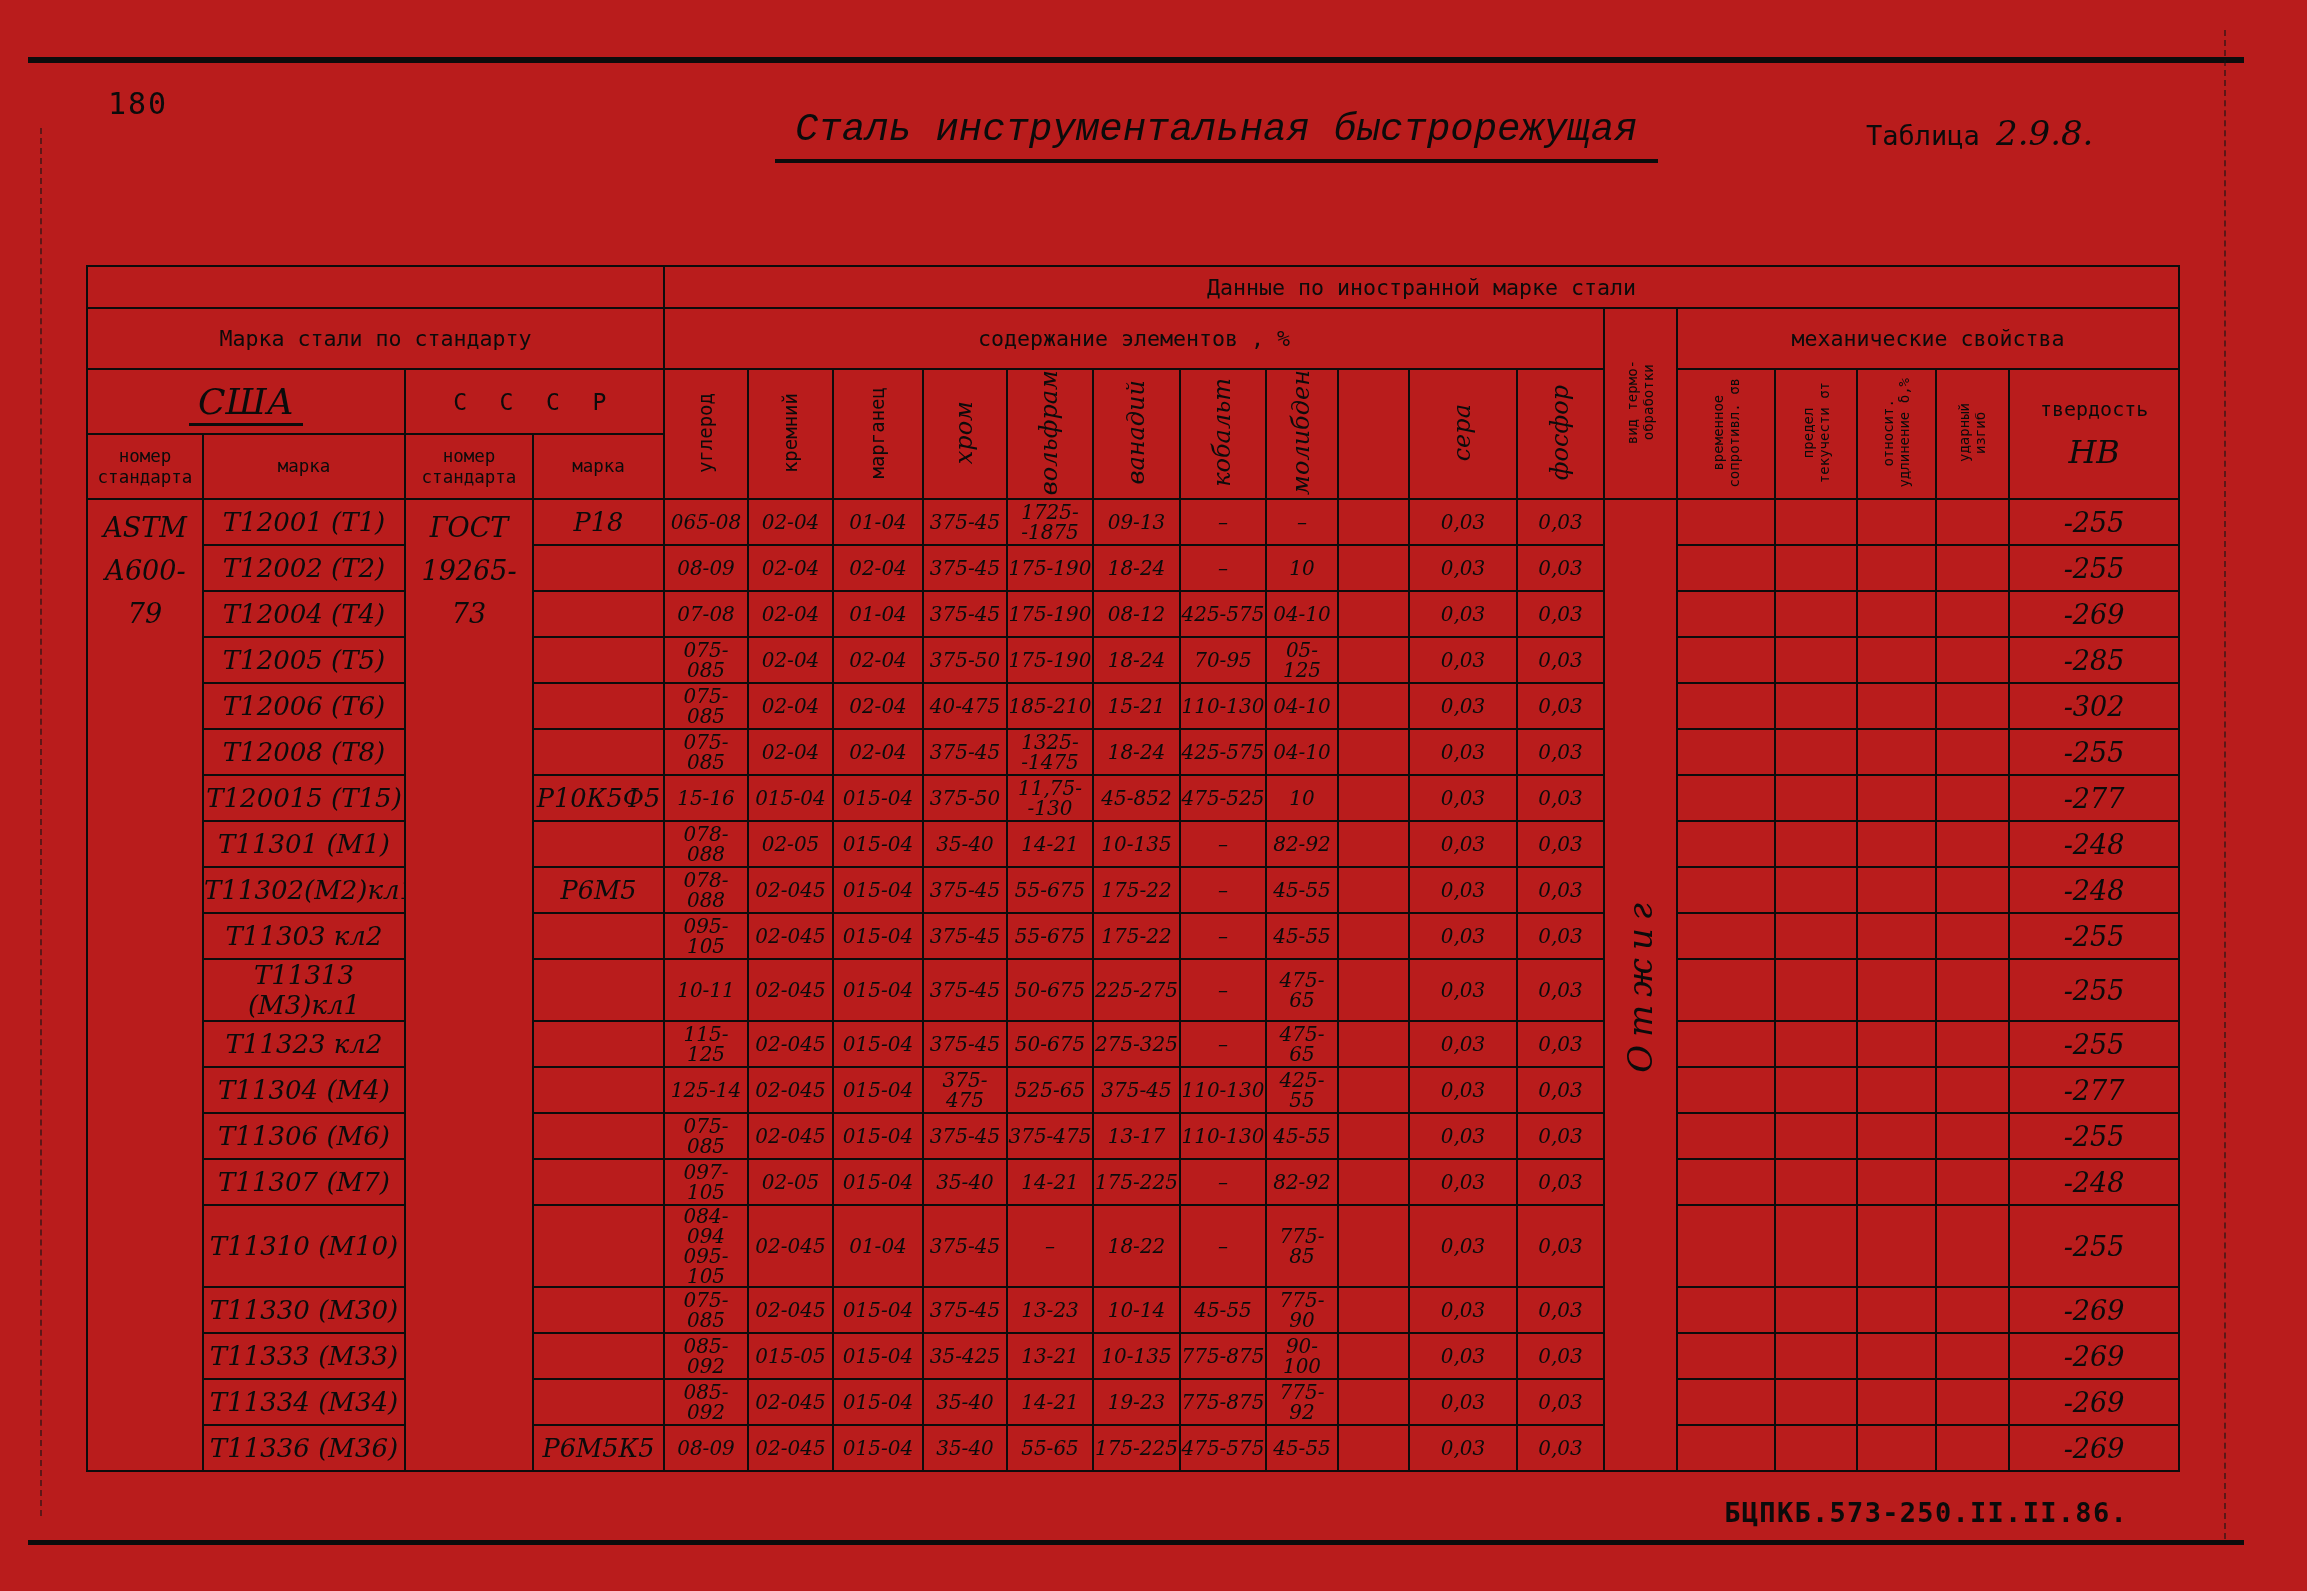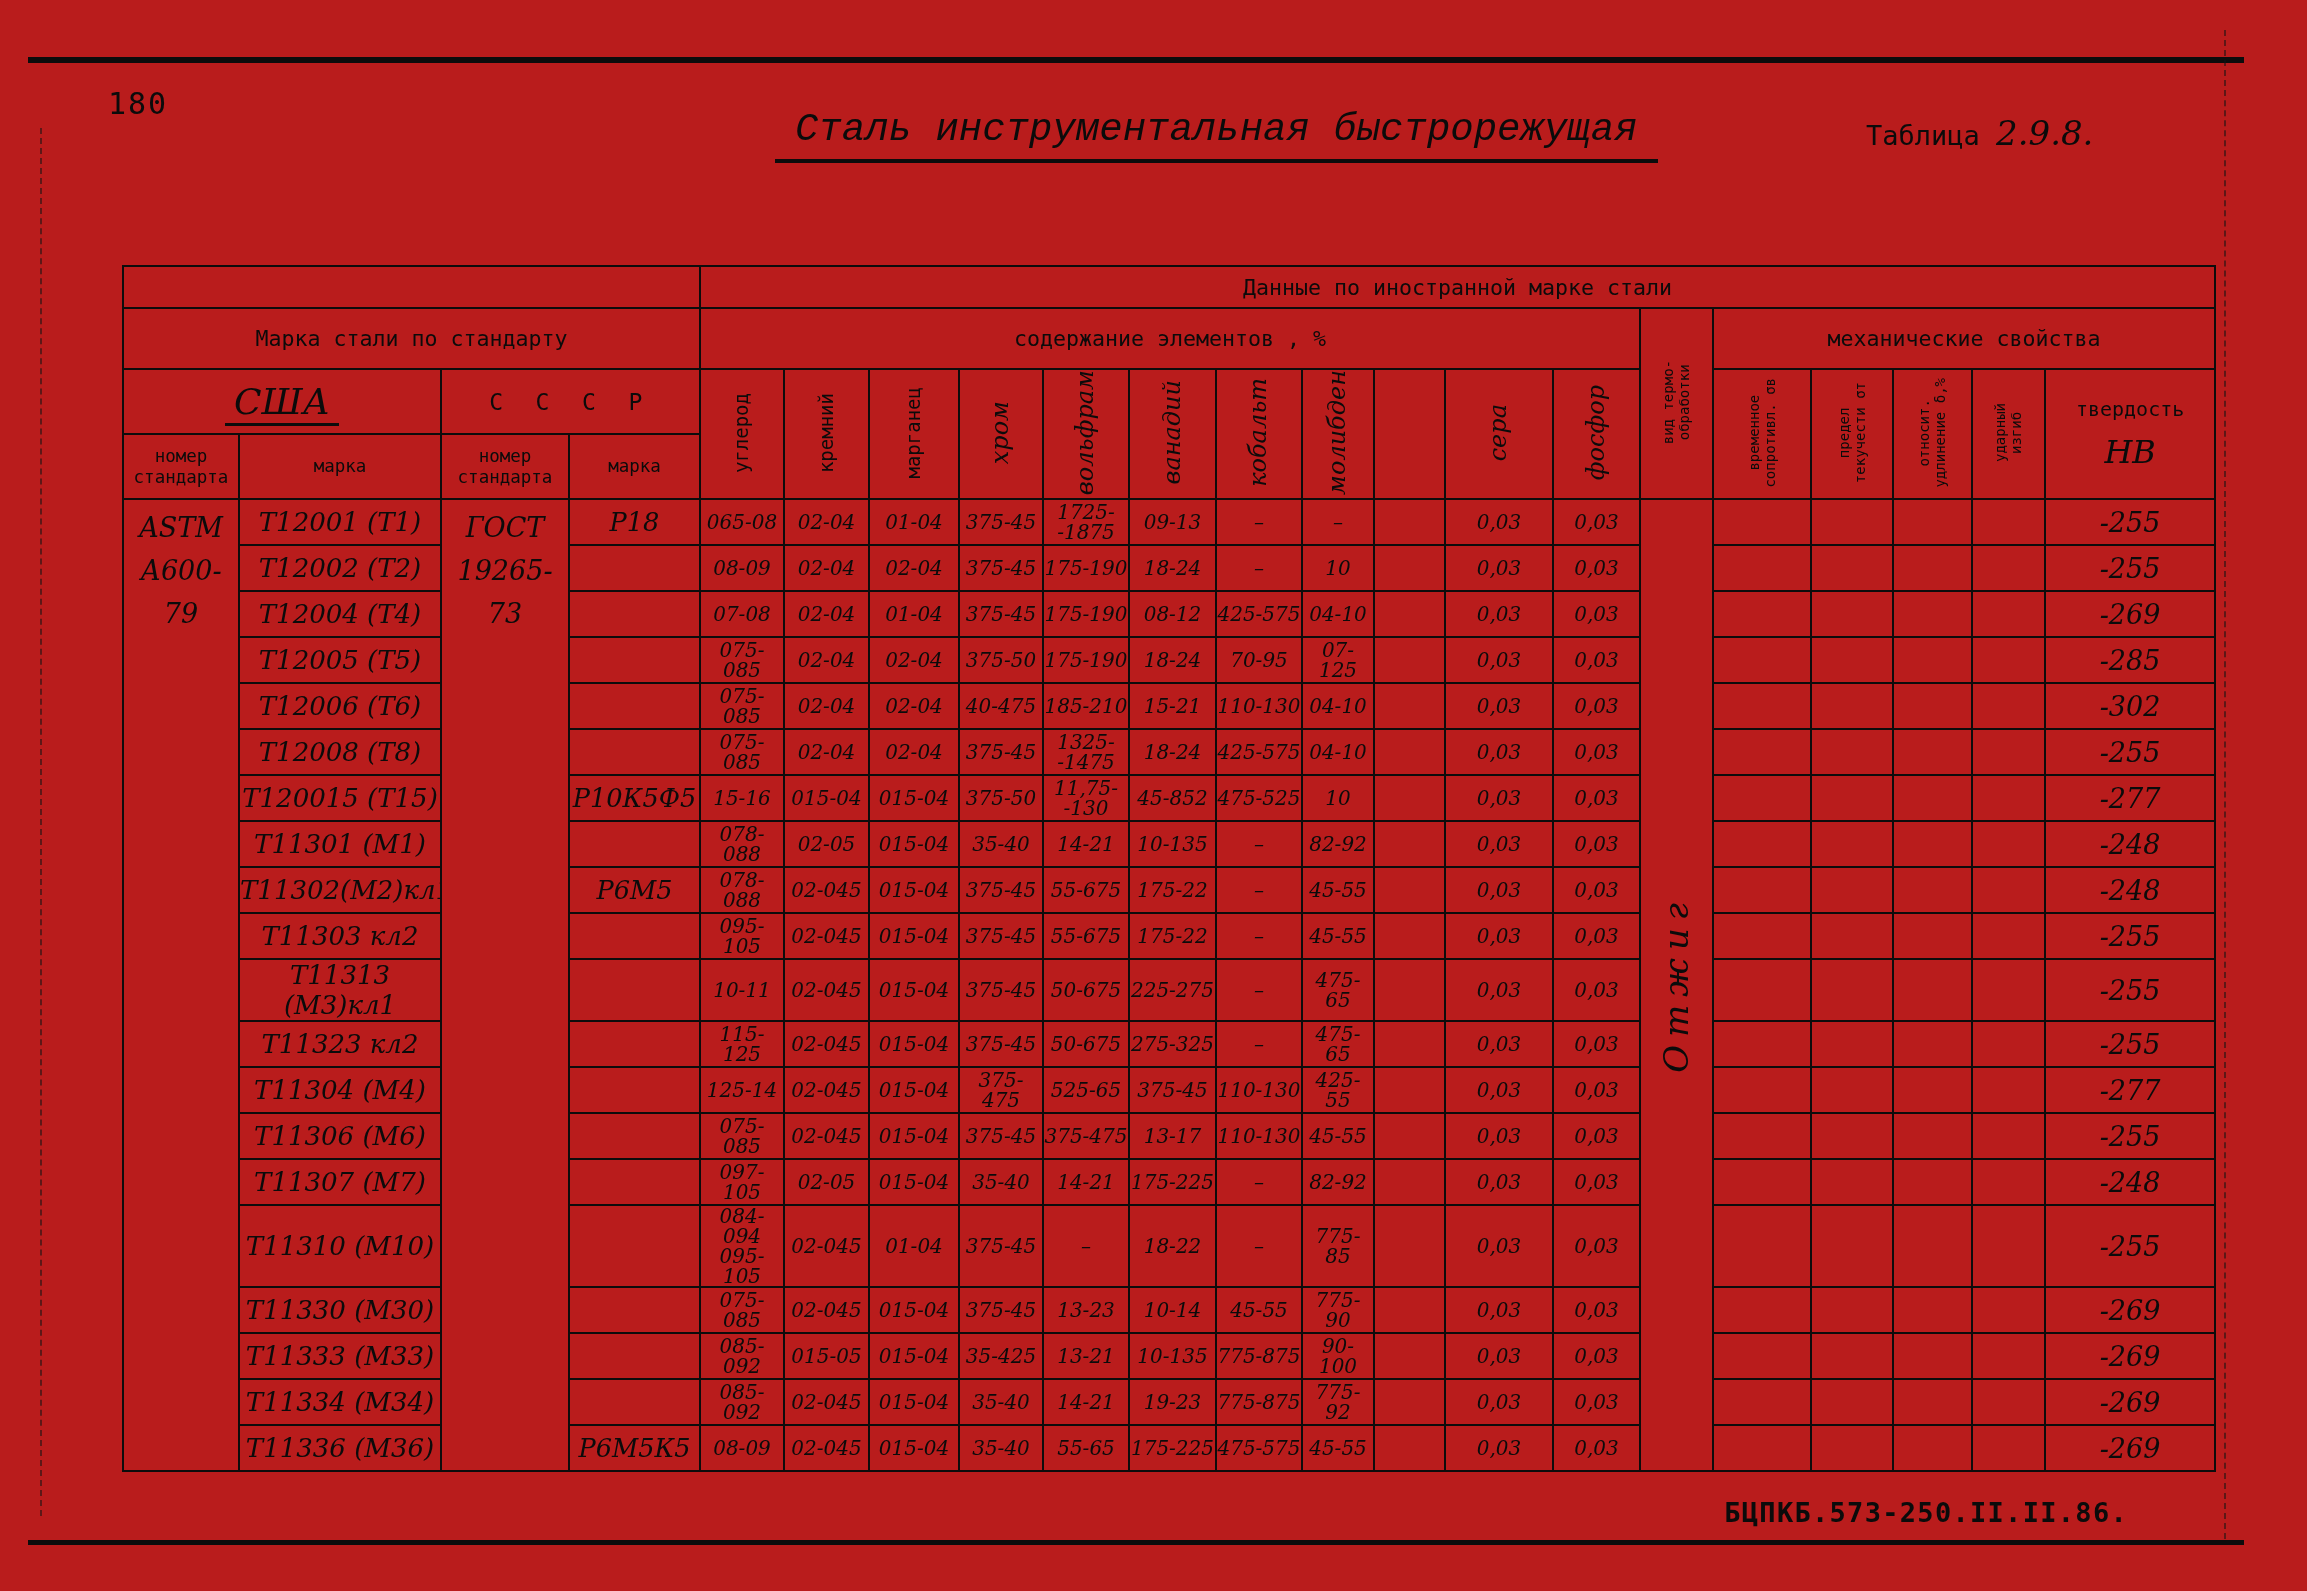--- a/index.html
+++ b/index.html
@@ -11,21 +11,21 @@
   #pageno{position:absolute;left:108px;top:86px;font-size:30px;letter-spacing:2px;}
   #titlewrap{position:absolute;left:775px;top:108px;width:876px;text-align:center;}
   #title{display:inline-block;font-family:Liberation Mono, monospace;font-style:italic;font-size:39px;
          padding:0 20px 6.7px 20px;border-bottom:4.7px solid #0c0c0c;white-space:nowrap;}
   #tablabel{position:absolute;left:1866px;top:113px;font-size:27px;}
   #tablabel .hnum{font-family:"DejaVu Serif",serif;font-style:italic;font-size:34px;}
   #footer{position:absolute;left:1569px;top:1497px;width:559px;text-align:right;
           font-size:27px;font-weight:bold;letter-spacing:1.3px;}
 
   
-  #tbl{position:absolute;left:86px;top:265px;border-collapse:collapse;table-layout:fixed;width:2091px;margin-left:36px;}
+  #tbl{position:absolute;left:86px;top:265px;border-collapse:collapse;table-layout:fixed;width:2091px;}
   #tbl td{border:2px solid #0c0c0c;padding:0;text-align:center;vertical-align:middle;
           white-space:pre-line;overflow:hidden;}
   tr.r1{height:42px}tr.r2{height:61px}tr.r3{height:57px}tr.r4{height:57px}tr.dr{height:46px}
   td.ghost{border:none;}
   td.bt{border-top-width:3.4px}td.bl{border-left-width:3.4px}td.br{border-right-width:3.4px}
   tr.first>td{border-top-width:4px}
   tbody tr:last-child>td{border-bottom-width:4px}
   td.bb6{border-bottom-width:4px}
 
   .t{font-size:21.6px;}
@@ -214,21 +214,21 @@
         <tr class="dr">
           <td class="h mark">Т12005 (Т5)</td>
           <td class="h mark2"></td>
           <td class="h num">075-085</td>
           <td class="h num">02-04</td>
           <td class="h num">02-04</td>
           <td class="h num">375-50</td>
           <td class="h num">175-190</td>
           <td class="h num">18-24</td>
           <td class="h num">70-95</td>
-          <td class="h num">07-125</td>
+          <td class="h num">05-125</td>
           <td></td>
           <td class="h num">0,03</td>
           <td class="h num">0,03</td>
           <td></td>
           <td></td>
           <td></td>
           <td></td>
           <td class="br h hbv">-285</td>
         </tr>
 

